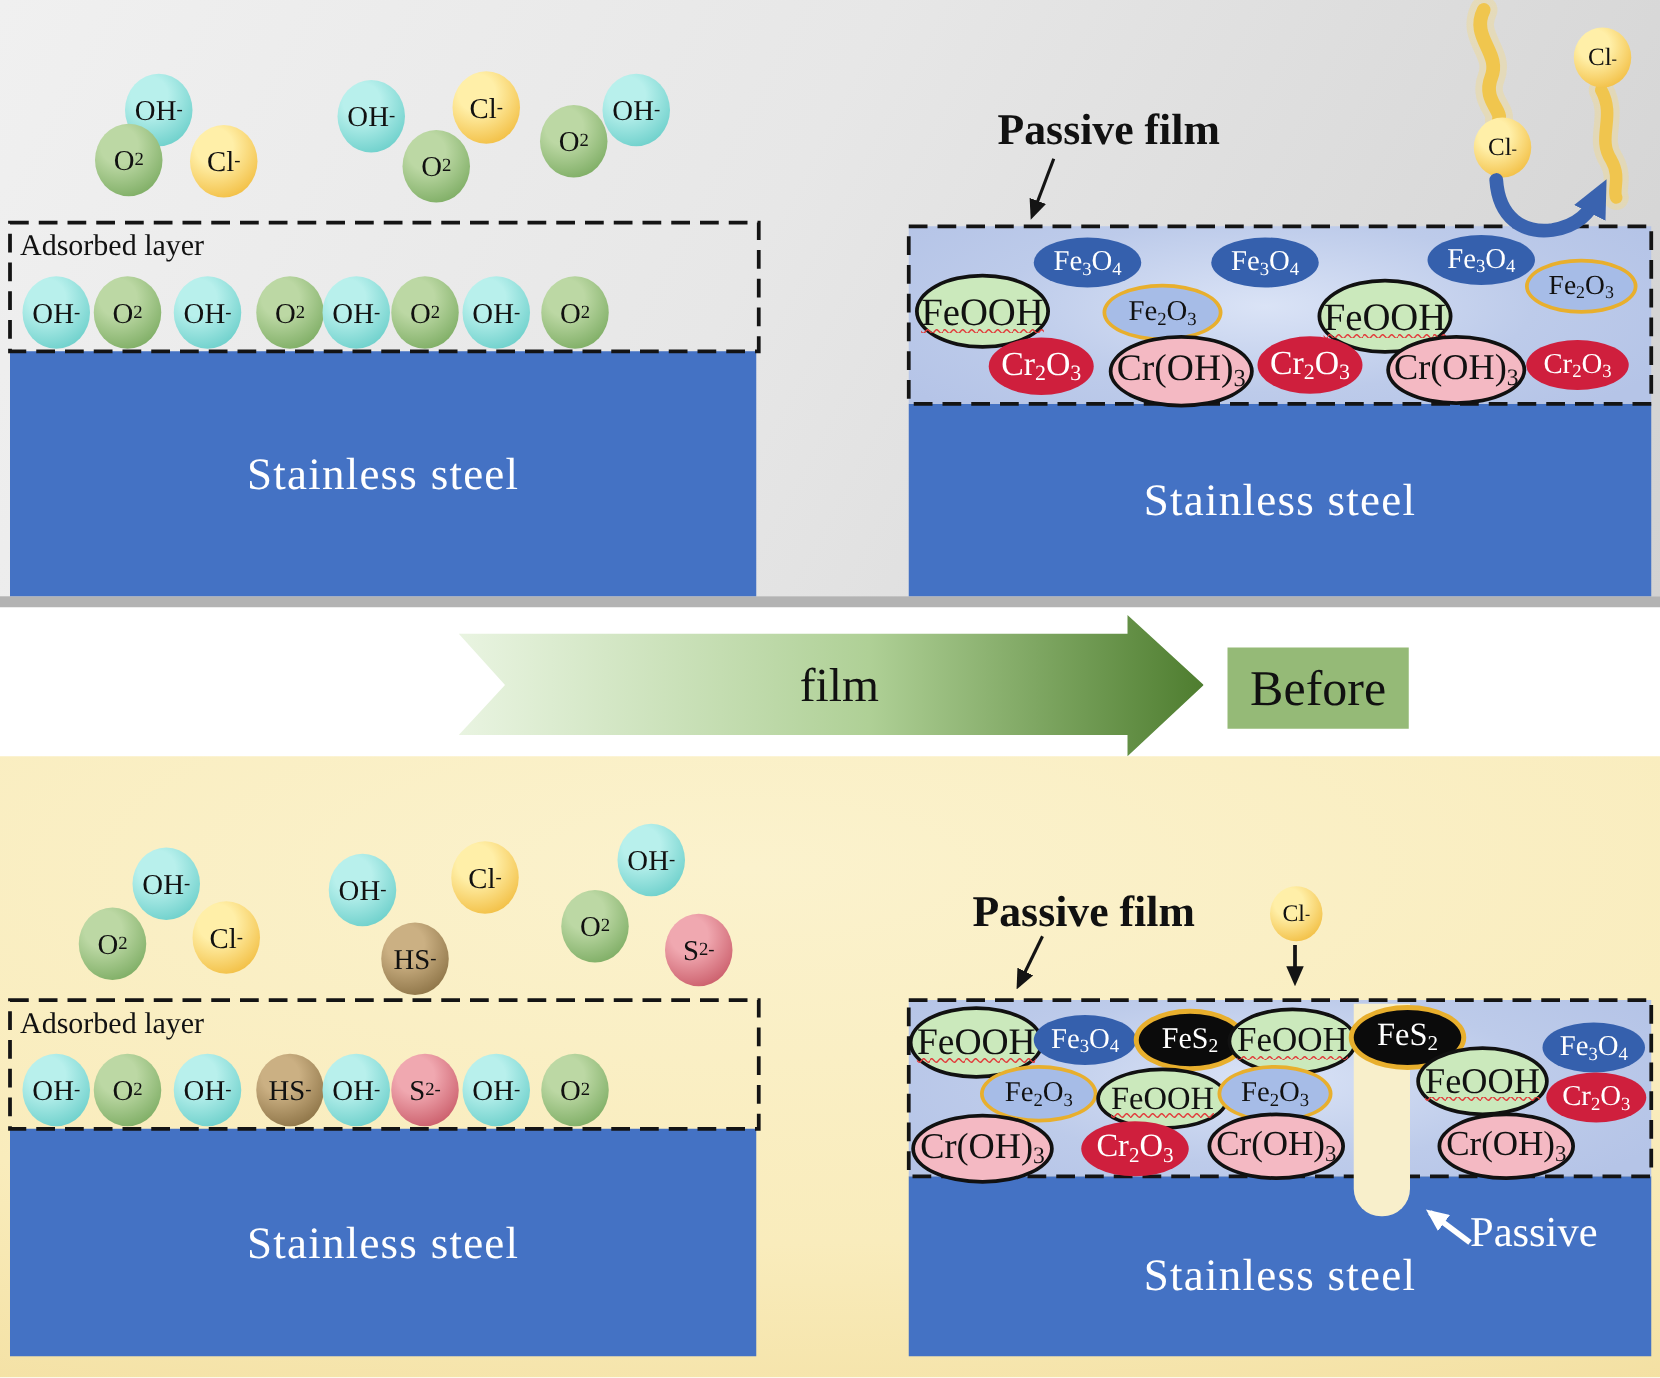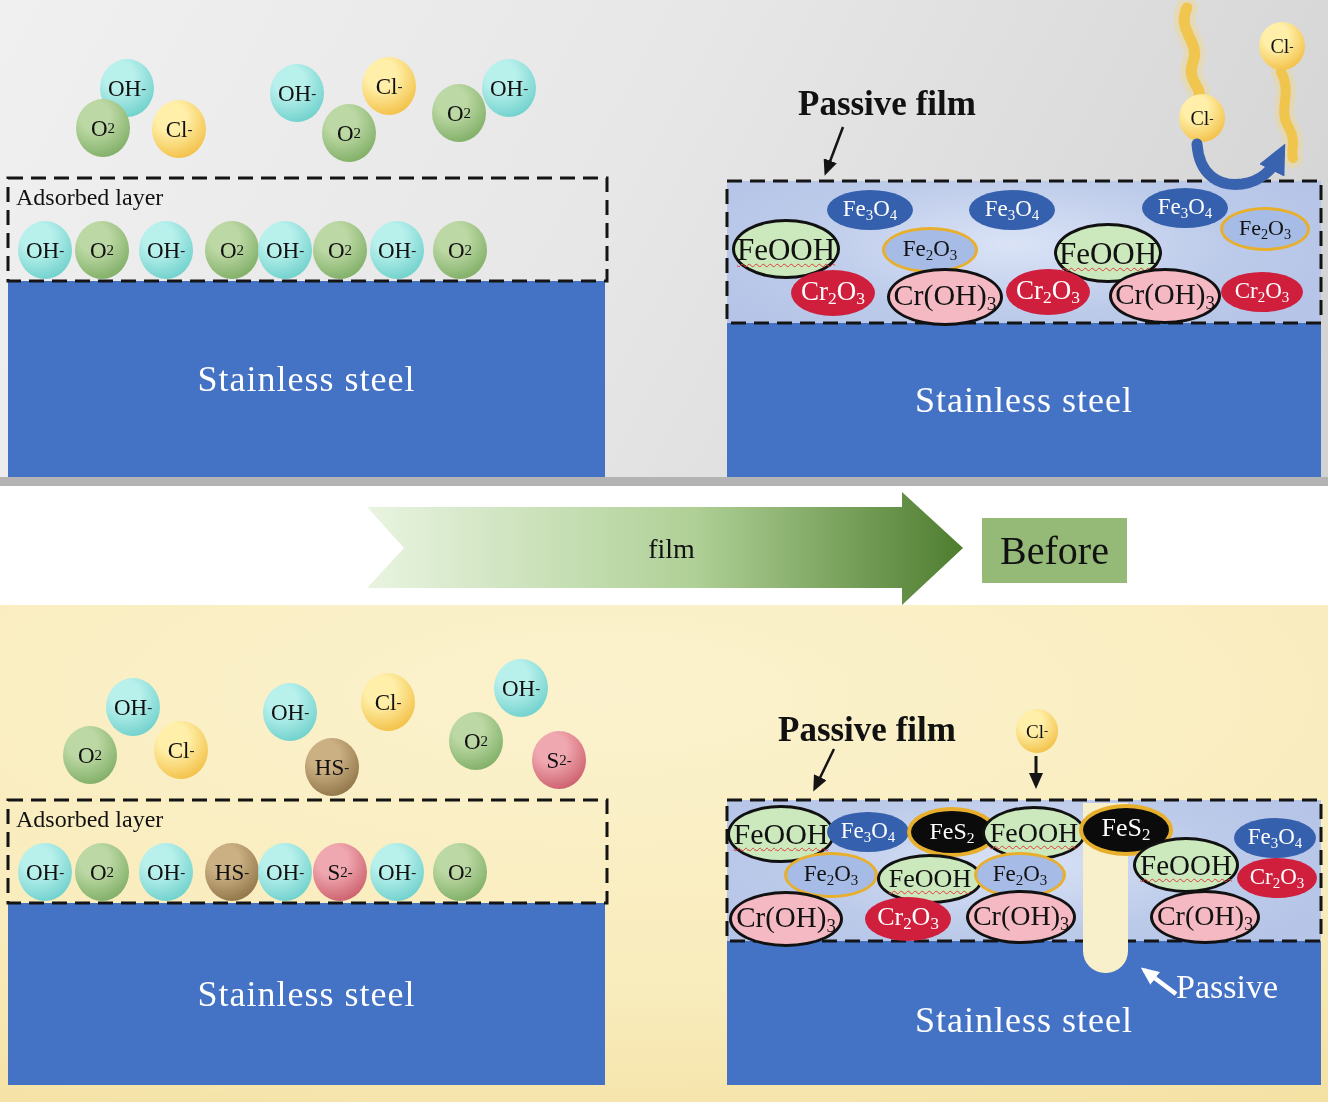--- a/index.html
+++ b/index.html
@@ -41,21 +41,21 @@
   .before-box{left:187px;top:517px;width:171px;height:66px;background:var(--before_fill);
     border:1px solid #DCEBD2;z-index:2;display:flex;align-items:center;justify-content:center;font-size:40px;}
   .after-box{left:982px;top:518px;width:145px;height:65px;background:var(--after_fill);
     z-index:2;display:flex;align-items:center;justify-content:center;font-size:40px;}
   .proc-arrow{left:367px;top:492px;width:596px;height:113px;z-index:2;
     background:linear-gradient(90deg,var(--arrow_green_light) 0%,#AFD096 55%,var(--arrow_green_dark) 100%);
     clip-path:polygon(0px 15px,535px 15px,535px 0px,596px 56px,535px 113px,535px 96px,0px 96px,37px 56px);}
   .proc-text{left:380px;top:492px;width:572px;height:113px;z-index:3;
     display:flex;align-items:center;justify-content:center;white-space:nowrap;}
   .proc-main{font-size:38px;}
-  .proc-small{font-size:28px;margin-left:11px;}
+  .proc-small{font-size:38px;margin-left:11px;}
   svg.layer{position:absolute;left:0;top:0;pointer-events:none;}
   .z2{z-index:2;} .z5{z-index:5;}
 </style>
 </head>
 <body>
 
 <div class="canvas">
 
   <div class="abs top-bg"></div>
   <div class="abs gray-strip"></div>

